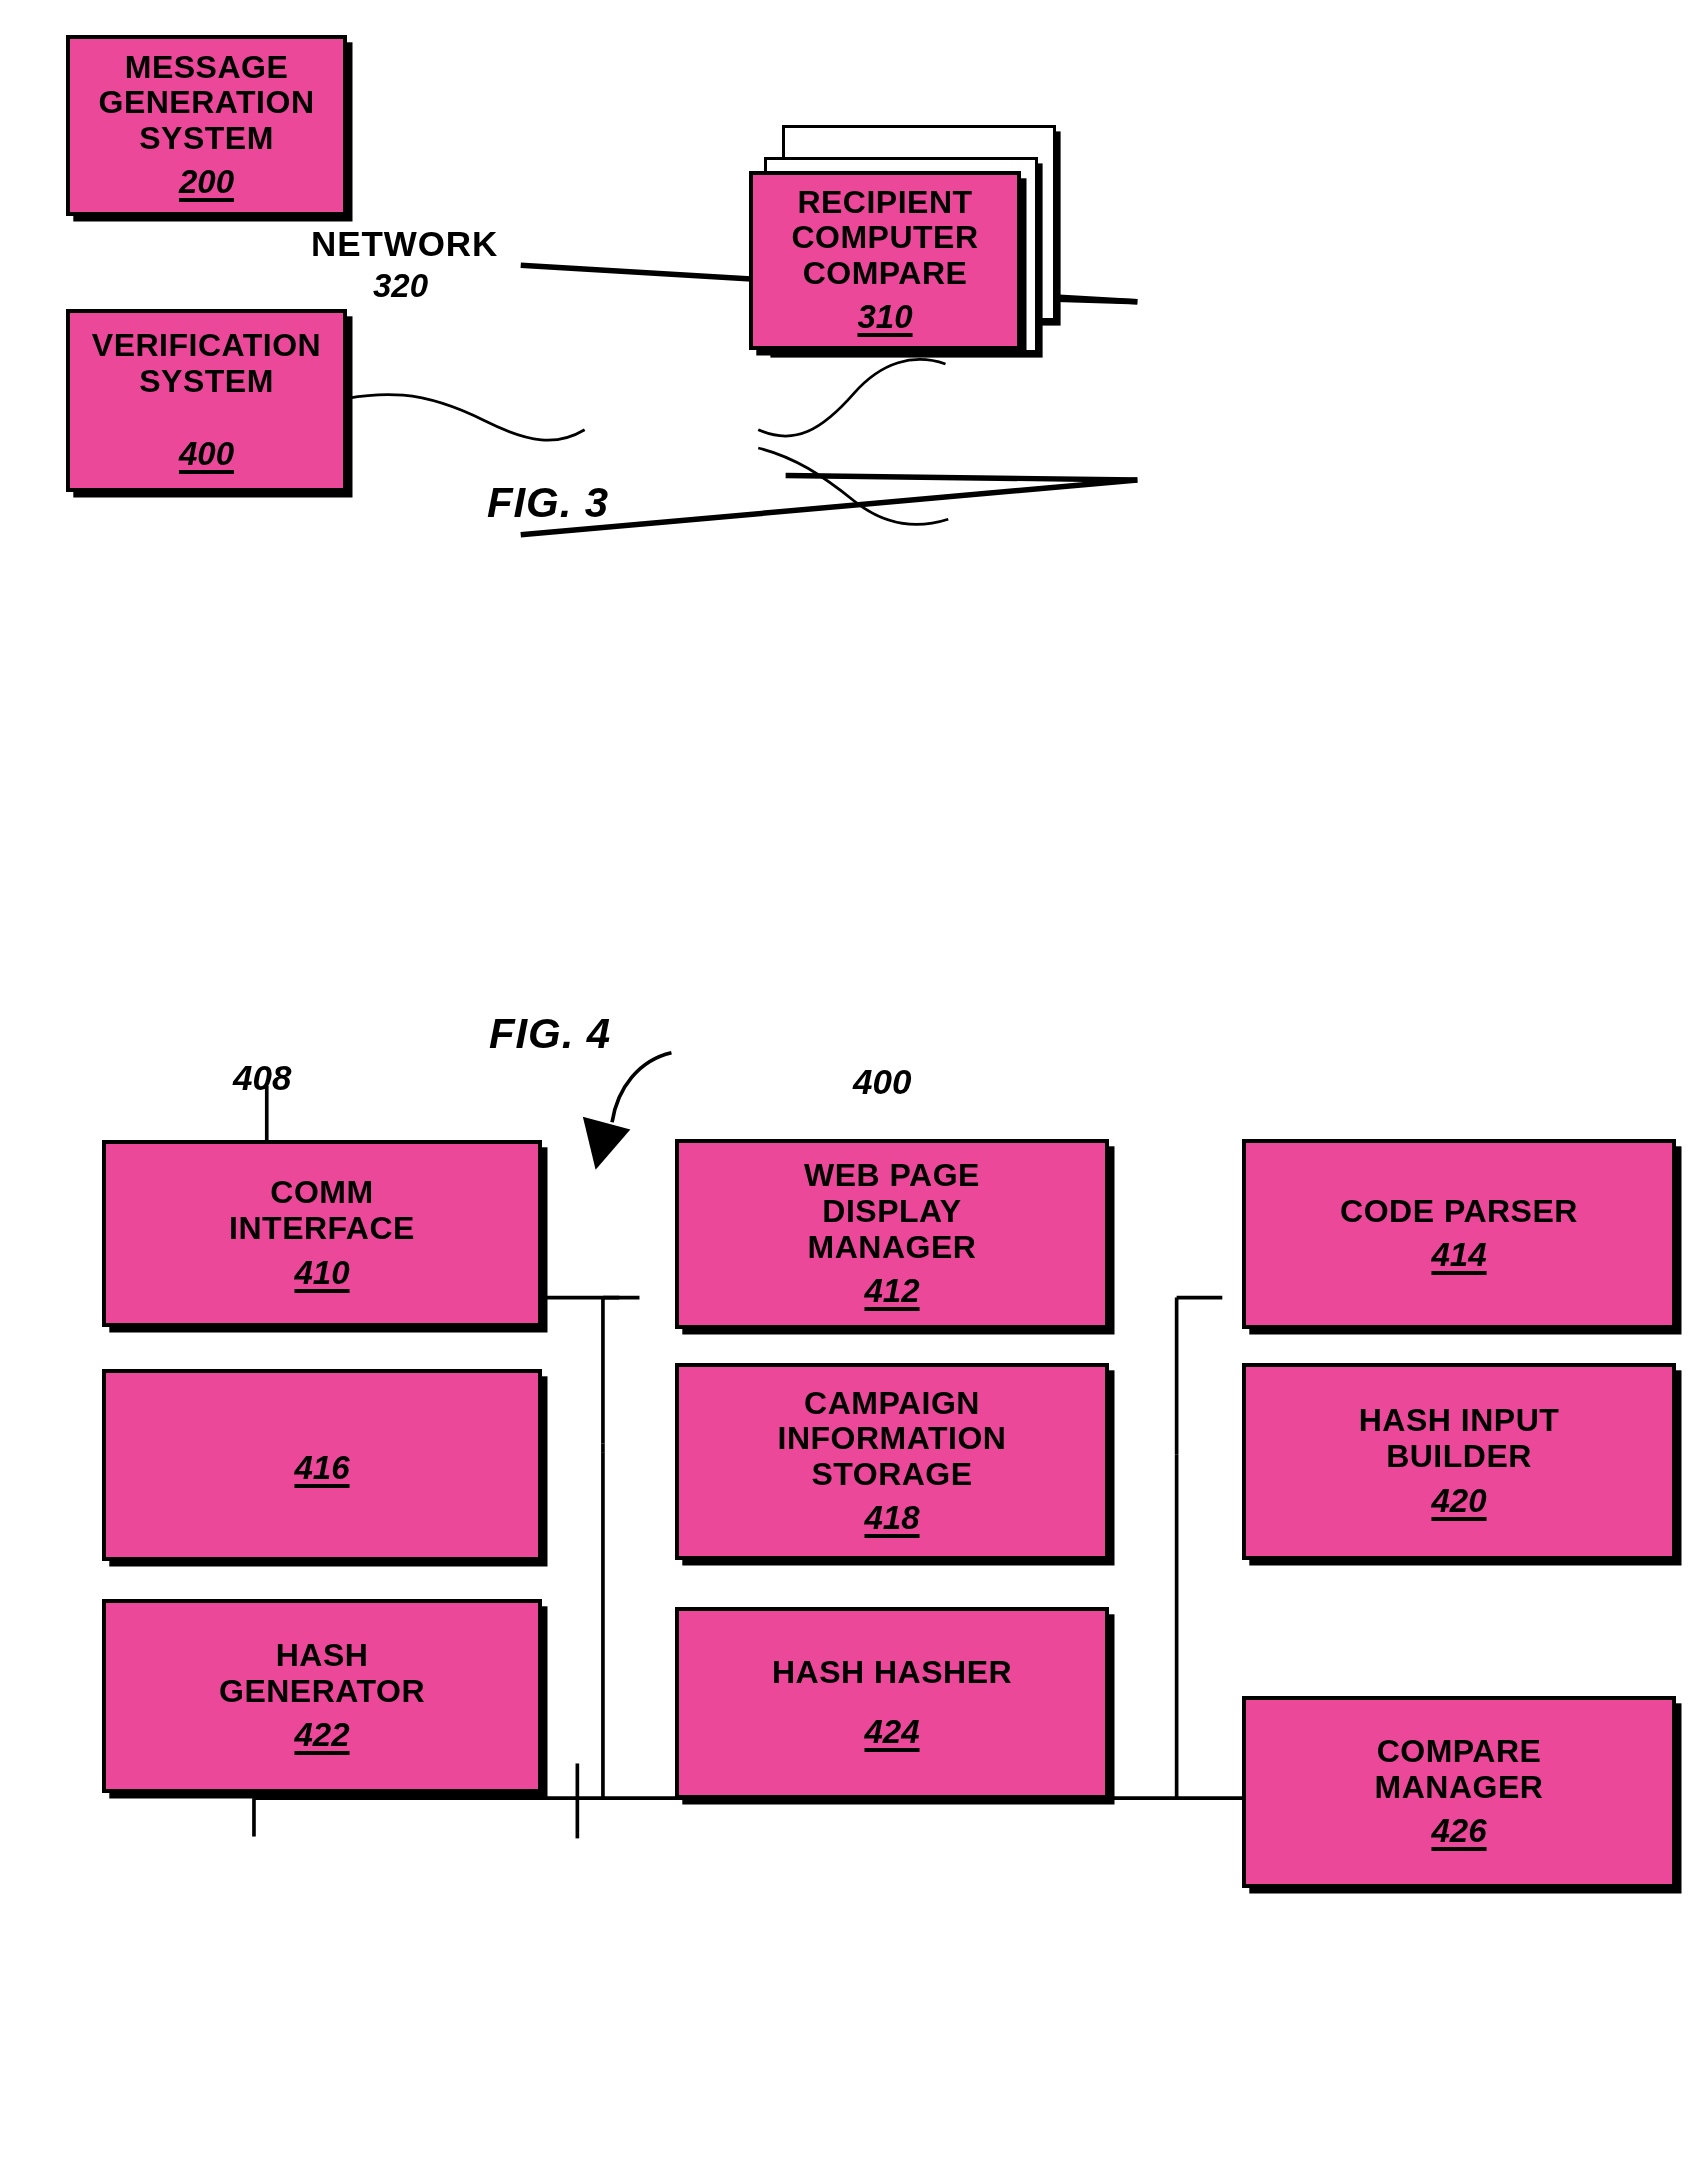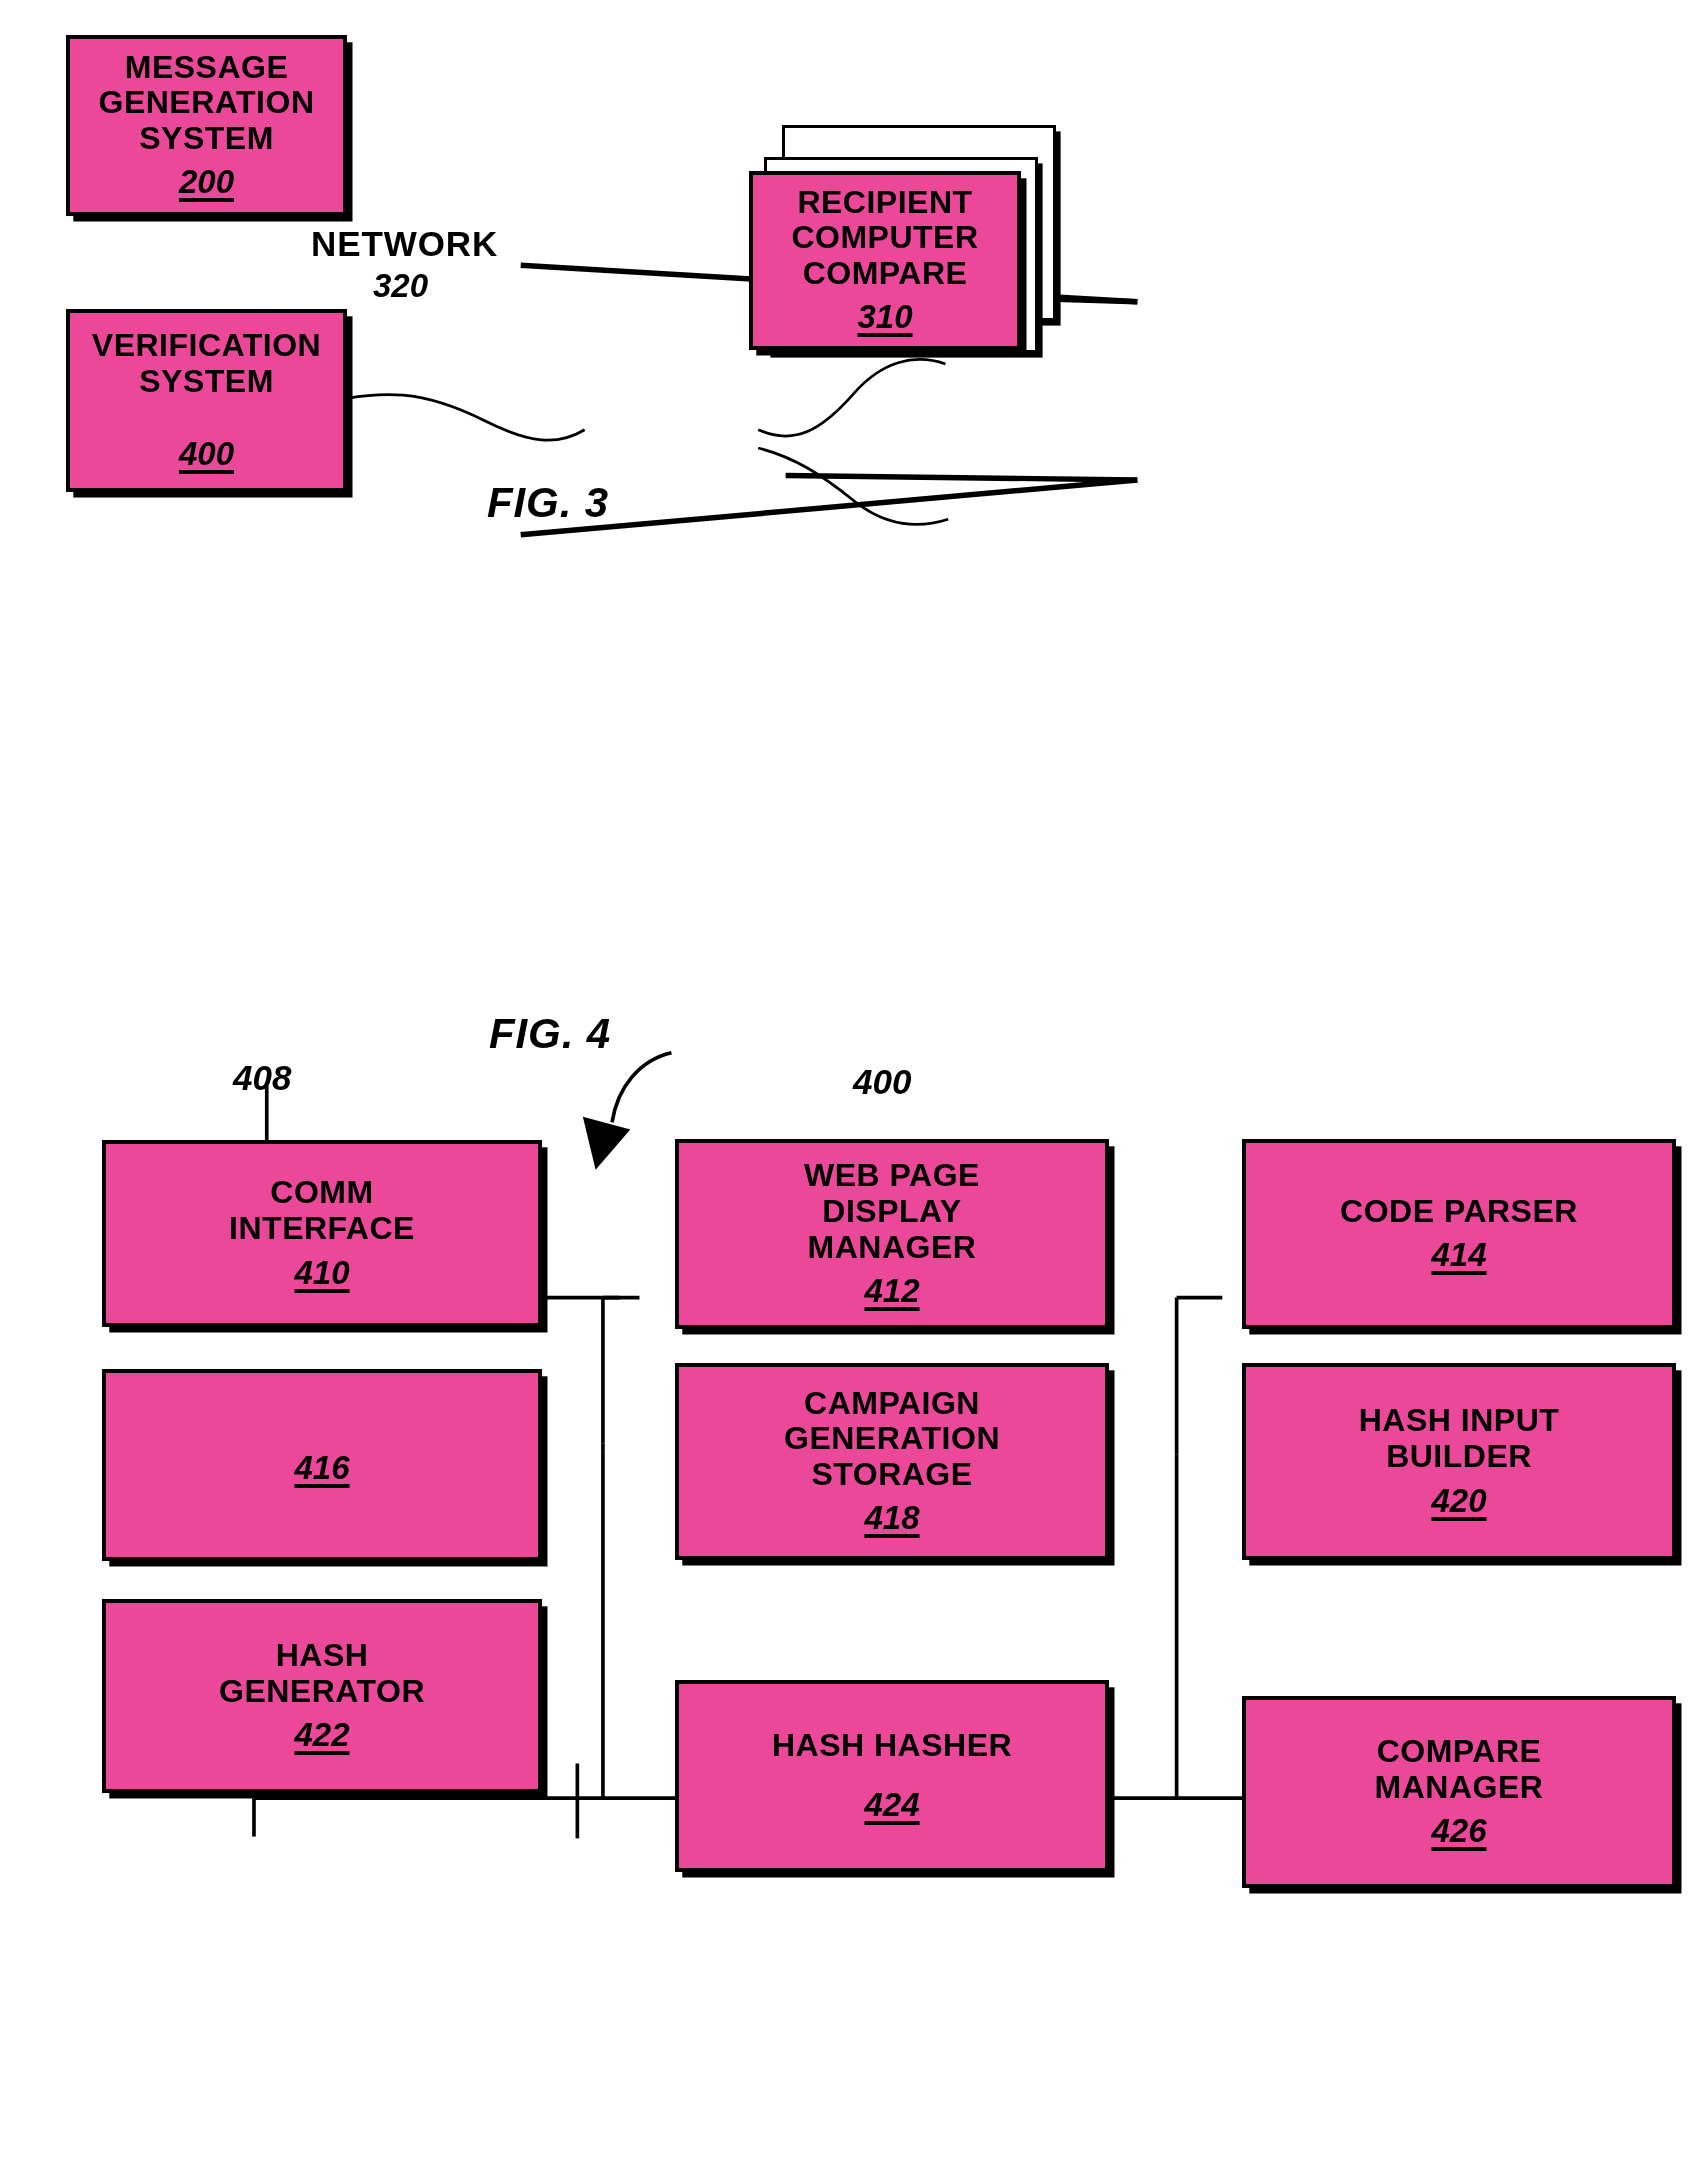--- a/index.html
+++ b/index.html
@@ -201,38 +201,38 @@
     <div class="title">CODE PARSER</div>
     <div class="ref" style="font-size:33px;">414</div>
   </div>
 
   <div class="box" style="left: 102px; top: 1369px; width: 440px; height: 192px; font-size: 32px;">
     <div class="ref" style="font-size:33px;">416</div>
   </div>
 
   <div class="box" style="left: 675px; top: 1363px; width: 434px; height: 197px; font-size: 32px;">
     <div class="title">CAMPAIGN
-GENERATION
+INFORMATION
 STORAGE</div>
     <div class="ref" style="font-size:33px;">418</div>
   </div>
 
   <div class="box" style="left: 1242px; top: 1363px; width: 434px; height: 197px; font-size: 32px;">
     <div class="title">HASH INPUT
 BUILDER</div>
     <div class="ref" style="font-size:33px;">420</div>
   </div>
 
   <div class="box" style="left: 102px; top: 1599px; width: 440px; height: 194px; font-size: 32px;">
     <div class="title">HASH
 GENERATOR</div>
     <div class="ref" style="font-size:33px;font-style:italic;">422</div>
   </div>
 
-  <div class="box" style="left: 675px; top: 1680px; width: 434px; height: 192px; font-size: 32px; gap: 16px;">
+  <div class="box" style="left: 675px; top: 1607px; width: 434px; height: 192px; font-size: 32px; gap: 16px;">
     <div class="title">HASH HASHER</div>
     <div class="ref" style="font-size:33px;">424</div>
   </div>
 
   <div class="box" style="left: 1242px; top: 1696px; width: 434px; height: 192px; font-size: 32px;">
     <div class="title">COMPARE
 MANAGER</div>
     <div class="ref" style="font-size:33px;">426</div>
   </div>
 

